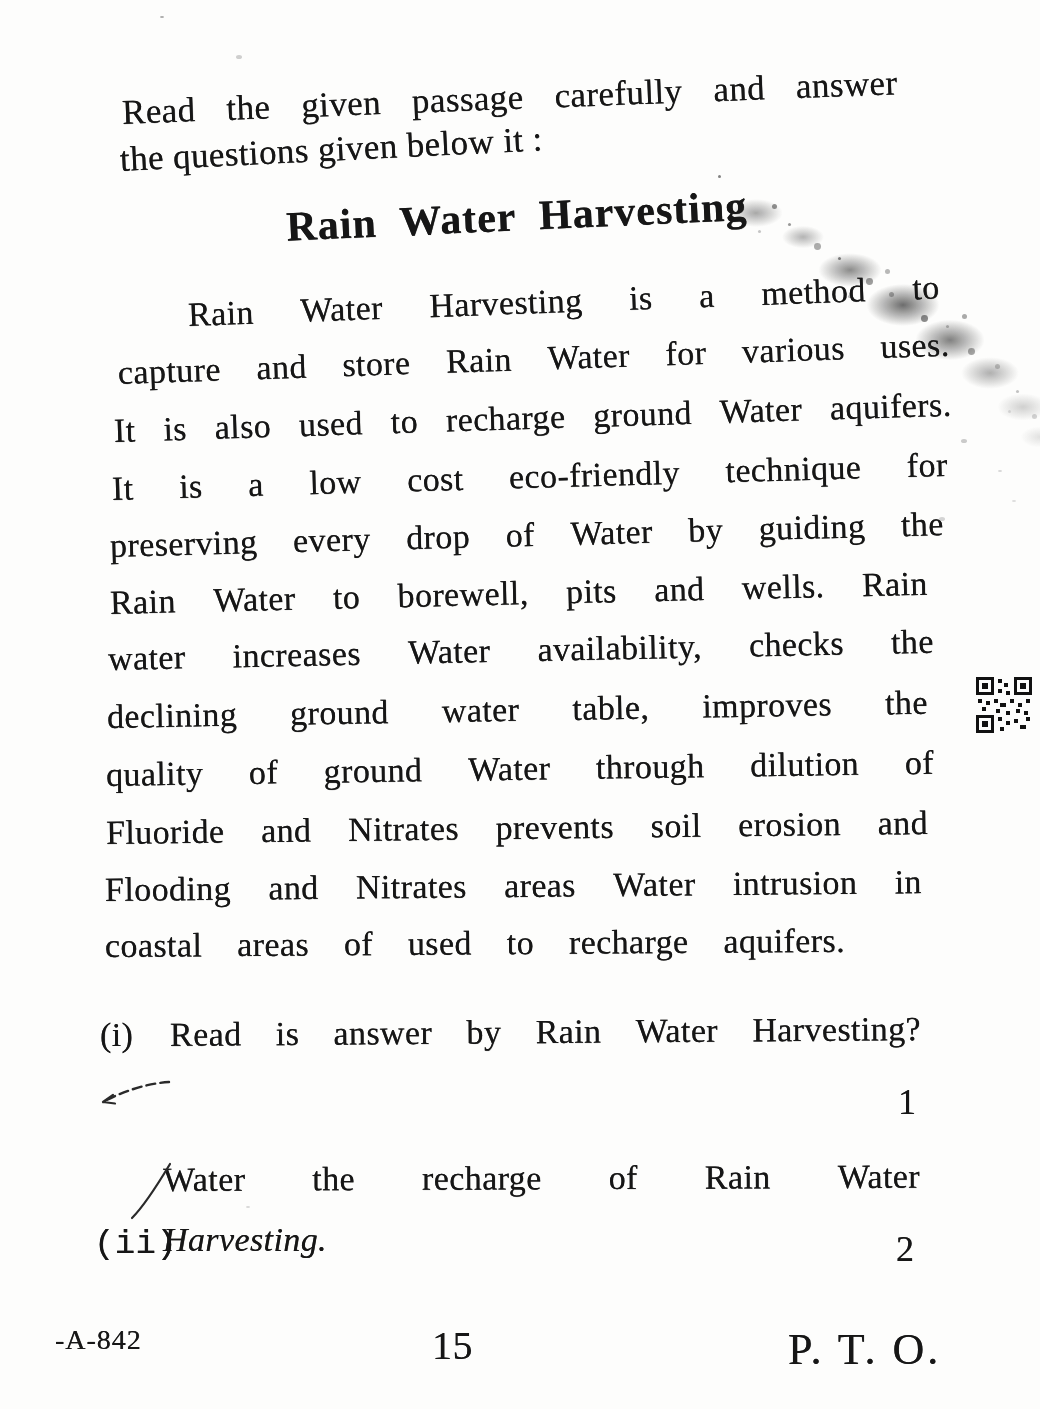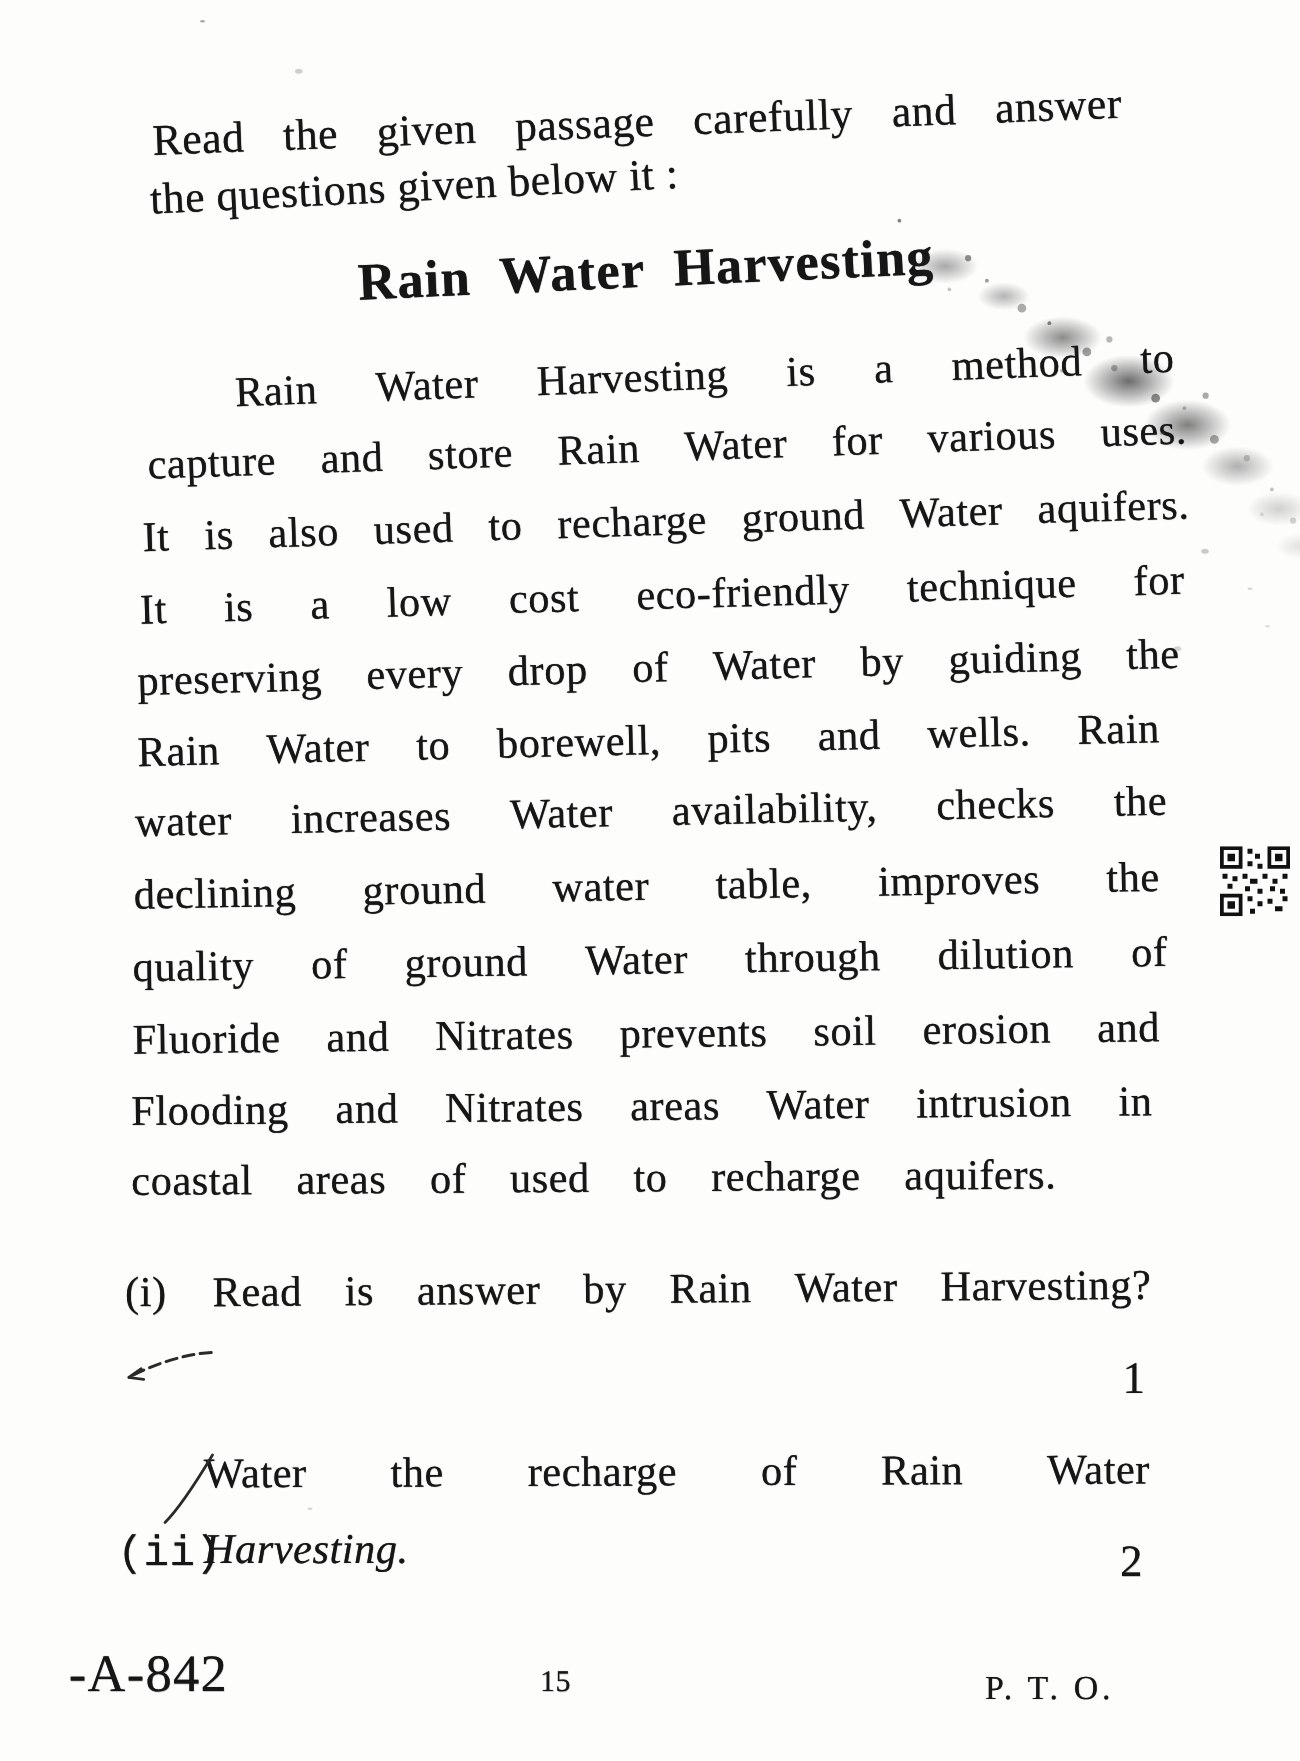--- a/index.html
+++ b/index.html
@@ -53,23 +53,23 @@
   
   .q1-num{left:100px;top:1013px;}
   .q1-text{left:170px;top:1013px;width:751px;transform:rotate(-0.45deg);}
   .q1-marks{left:898px;top:1080px;font-size:36px;}
   .q2-num{left:94px;top:1222px;font-family:Liberation Mono, monospace;}
   .q2-line1{left:163px;top:1158px;width:757px;transform:rotate(-0.25deg);}
   .q2-line2{left:163px;top:1218px;font-style:italic;}
   .q2-marks{left:896px;top:1227px;font-size:36px;}
 
   
-  .f-code{left:55px;top:1318px;font-size:42px;letter-spacing:1px;font-family:Liberation Serif, serif;}
-  .f-page{left:432px;top:1324px;font-size:24px;}
-  .f-pto{left:788px;top:1328px;font-size:27px;letter-spacing:3px;}
+  .f-code{left:55px;top:1318px;font-size:28px;letter-spacing:1px;font-family:Liberation Serif, serif;}
+  .f-page{left:432px;top:1324px;font-size:40px;}
+  .f-pto{left:788px;top:1328px;font-size:44px;letter-spacing:3px;}
 
   
   .qr{position:absolute;left:976px;top:677px;width:56px;height:56px;}
 
   
   .smudge{
     position:absolute;left:718px;top:175px;width:335px;height:290px;
     pointer-events:none;
     background:
       radial-gradient(ellipse 38px 20px at 38px 38px,  rgba(50,50,50,.42), rgba(50,50,50,0) 70%),

